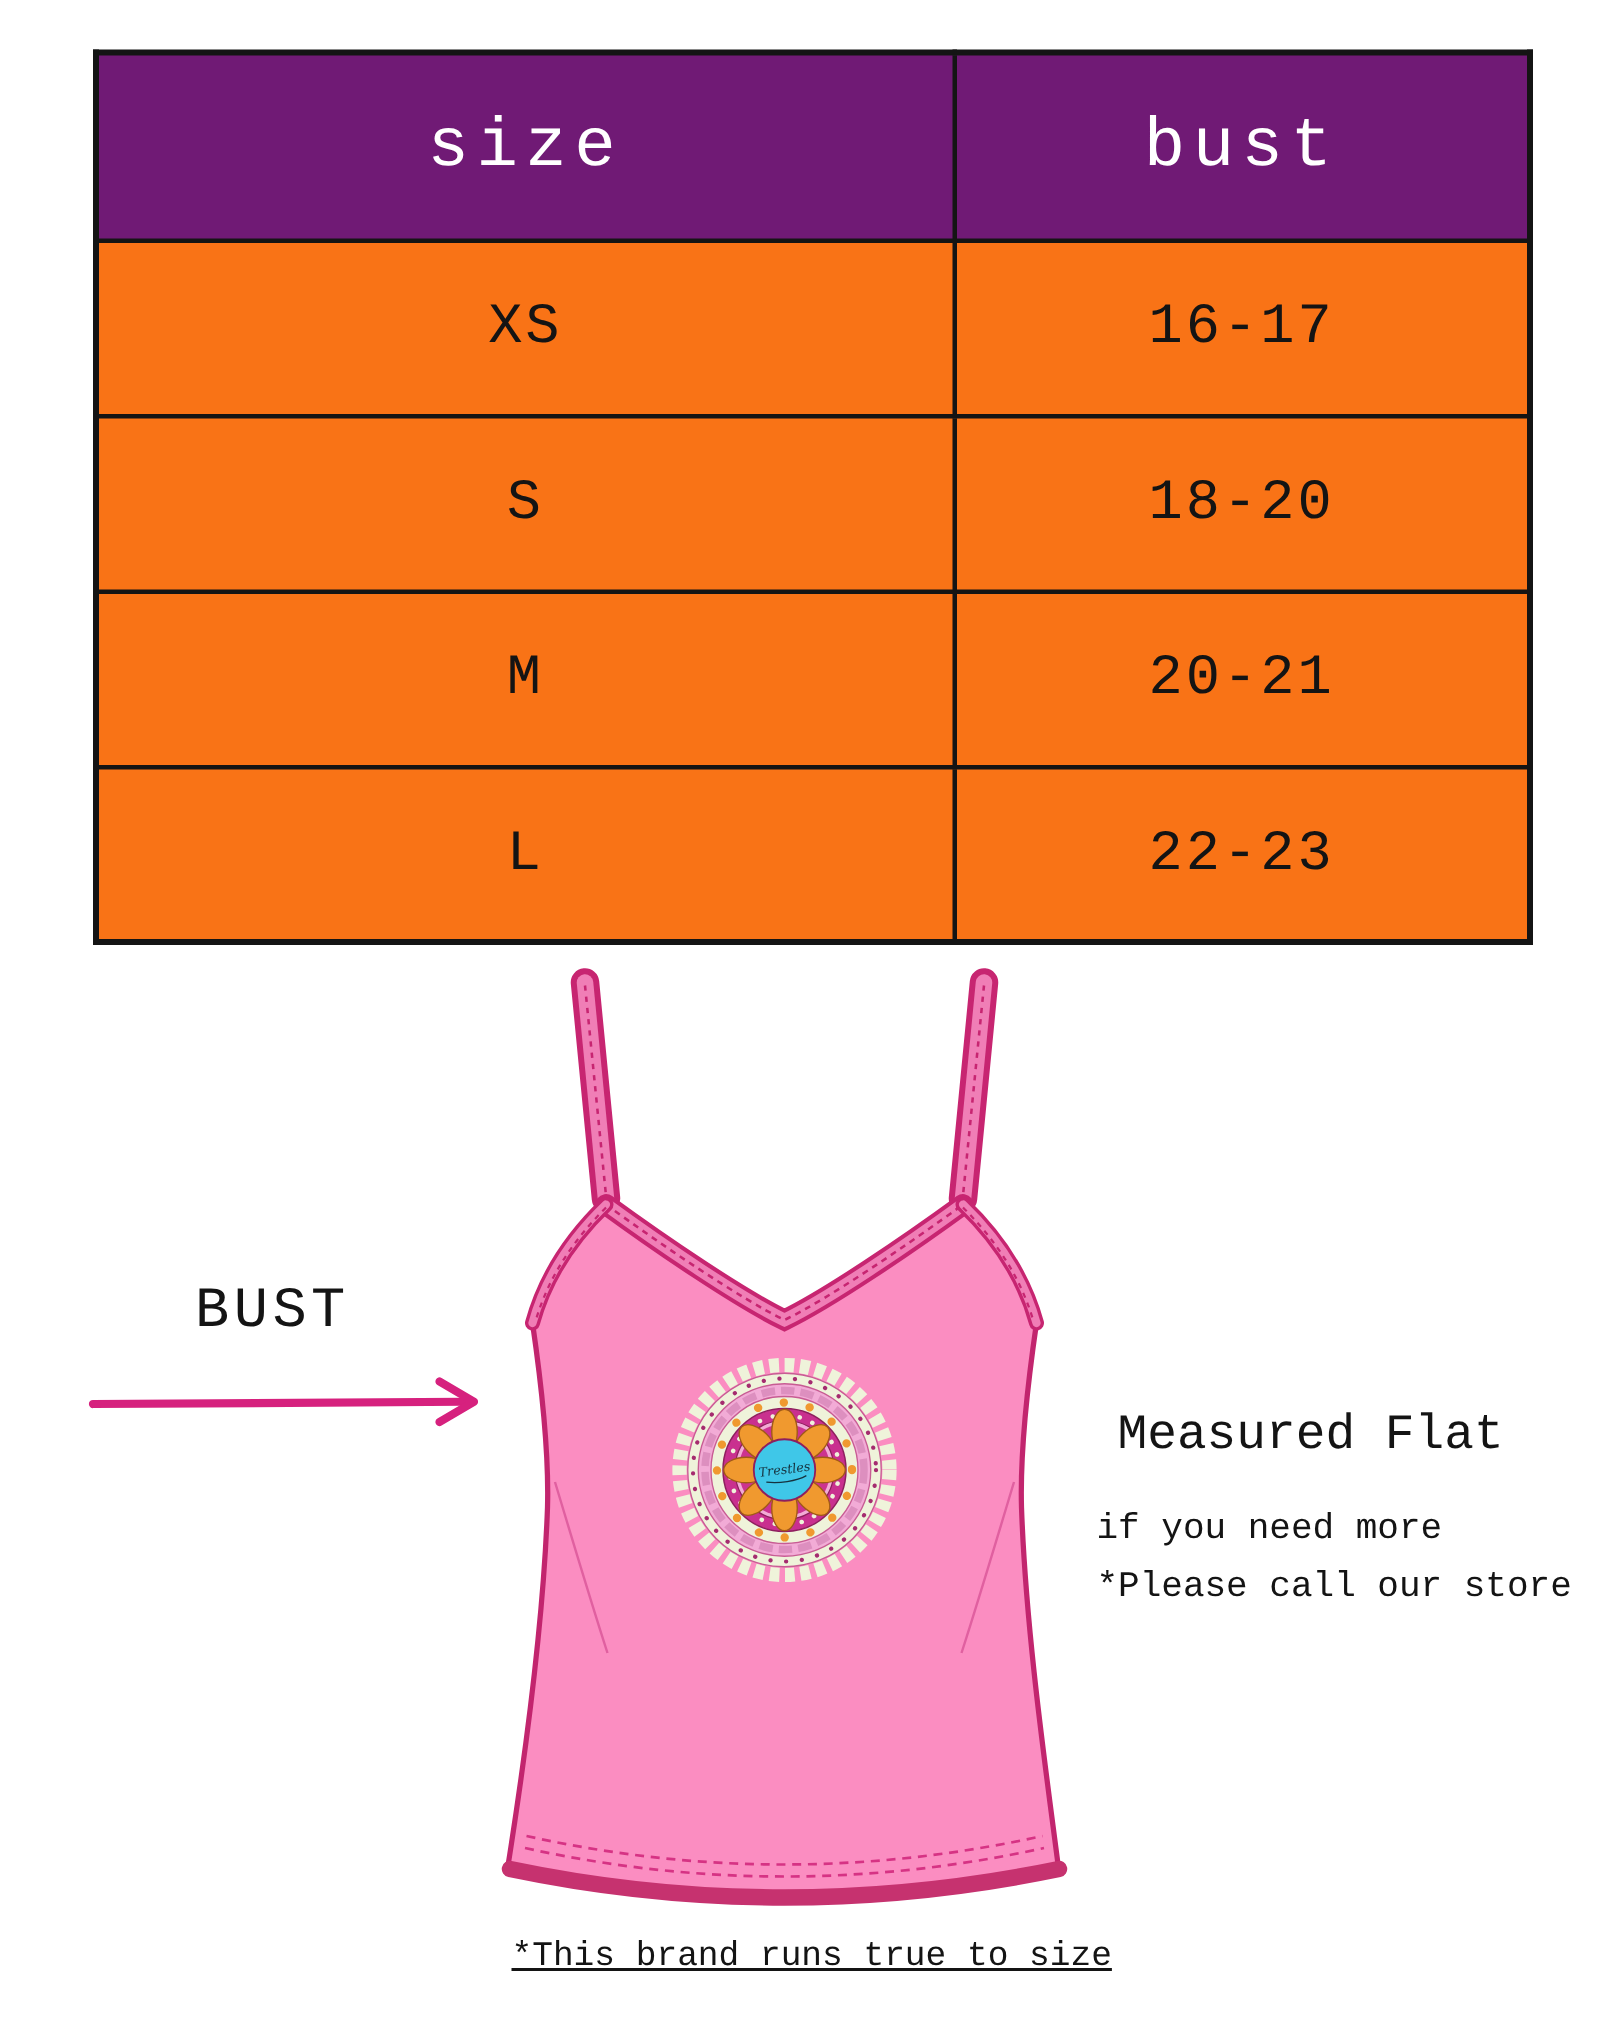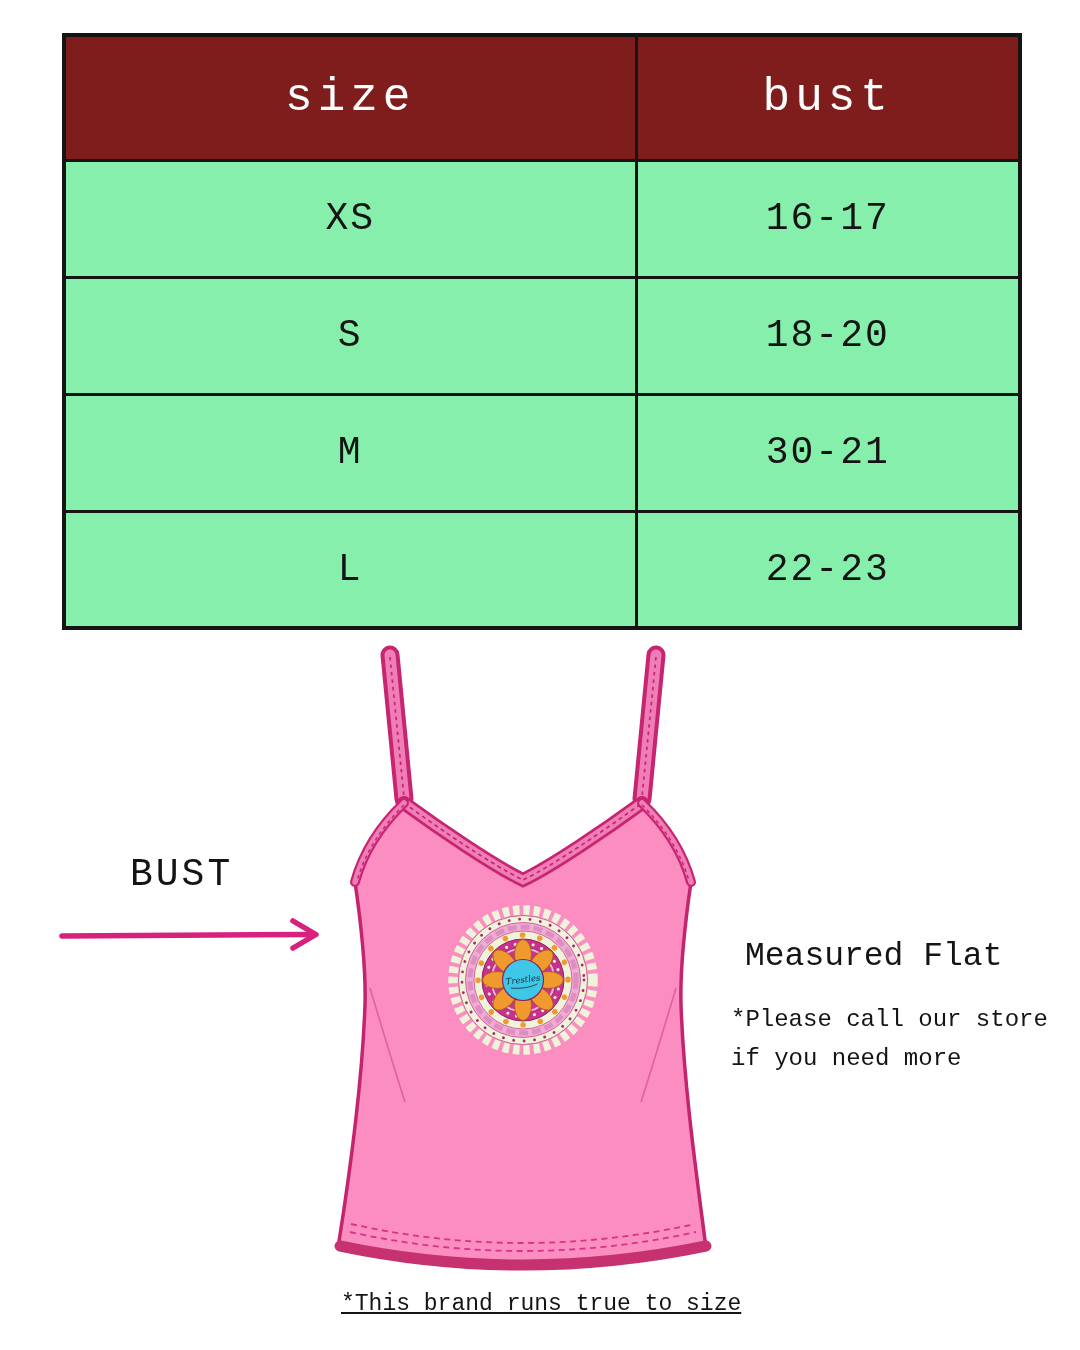--- a/index.html
+++ b/index.html
@@ -5,23 +5,23 @@
   html,body{margin:0;padding:0;background:#ffffff;}
   .canvas{
     position:relative;width:1080px;height:1350px;background:#ffffff;overflow:hidden;
     font-family:"Liberation Mono","DejaVu Sans Mono",monospace;color:#141414;
   }
   
   .size-table-wrap{position:absolute;left:62px;top:33px;width:956px;}
   table.size-table{border-collapse:collapse;width:956px;table-layout:fixed;}
   table.size-table td,table.size-table th{border:3px solid #141414;text-align:center;vertical-align:middle;padding:0;}
   table.size-table{border:4px solid #141414;}
-  .size-table thead tr{height:125px;background:#7f1d1d;}
+  .size-table thead tr{height:125px;background:#701a75;}
   .size-table thead th{color:#ffffff;font-size:46px;font-weight:normal;letter-spacing:5px;}
-  .size-table tbody tr{height:117px;background:#86efac;}
+  .size-table tbody tr{height:117px;background:#f97316;}
   .size-table tbody td{font-size:38px;letter-spacing:2px;}
   
   .bust-label{position:absolute;left:130px;top:853px;font-size:38px;letter-spacing:3px;}
   .arrow-svg{position:absolute;left:55px;top:912px;}
   .camisole-svg{position:absolute;left:320px;top:640px;}
   .measured-flat{position:absolute;left:745px;top:938px;font-size:33px;white-space:nowrap;}
   .store-note{position:absolute;left:731px;top:1000px;font-size:24px;line-height:39px;white-space:nowrap;}
   .fit-note{position:absolute;left:341px;top:1291px;font-size:23px;white-space:nowrap;text-decoration:underline;}
 </style>
 </head>
@@ -45,21 +45,21 @@
         <tr>
           <td>XS</td>
           <td>16-17</td>
         </tr>
         <tr>
           <td>S</td>
           <td>18-20</td>
         </tr>
         <tr>
           <td>M</td>
-          <td>30-21</td>
+          <td>20-21</td>
         </tr>
         <tr>
           <td>L</td>
           <td>22-23</td>
         </tr>
       </tbody>
     </table>
   </div>
 
   <div class="bust-label">BUST</div>
@@ -144,19 +144,19 @@
       <g transform="rotate(-7)">
         <text x="0" y="2.5" text-anchor="middle" font-size="8.5" font-style="italic" font-family="DejaVu Serif, serif" fill="#16323E">Trestles</text>
         <path d="M -13,6.5 C -5,8.5 7,8.5 14,5.5" stroke="#16323E" stroke-width="0.8" fill="none"></path>
       </g>
     </g>
   </svg>
 
   <div class="measured-flat">Measured Flat</div>
 
   <div class="store-note">
+    <div>if you need more</div>
     <div>*Please call our store</div>
-    <div>if you need more</div>
   </div>
 
   <div class="fit-note">*This brand runs true to size</div>
 
 </div>
 
 </body></html>

